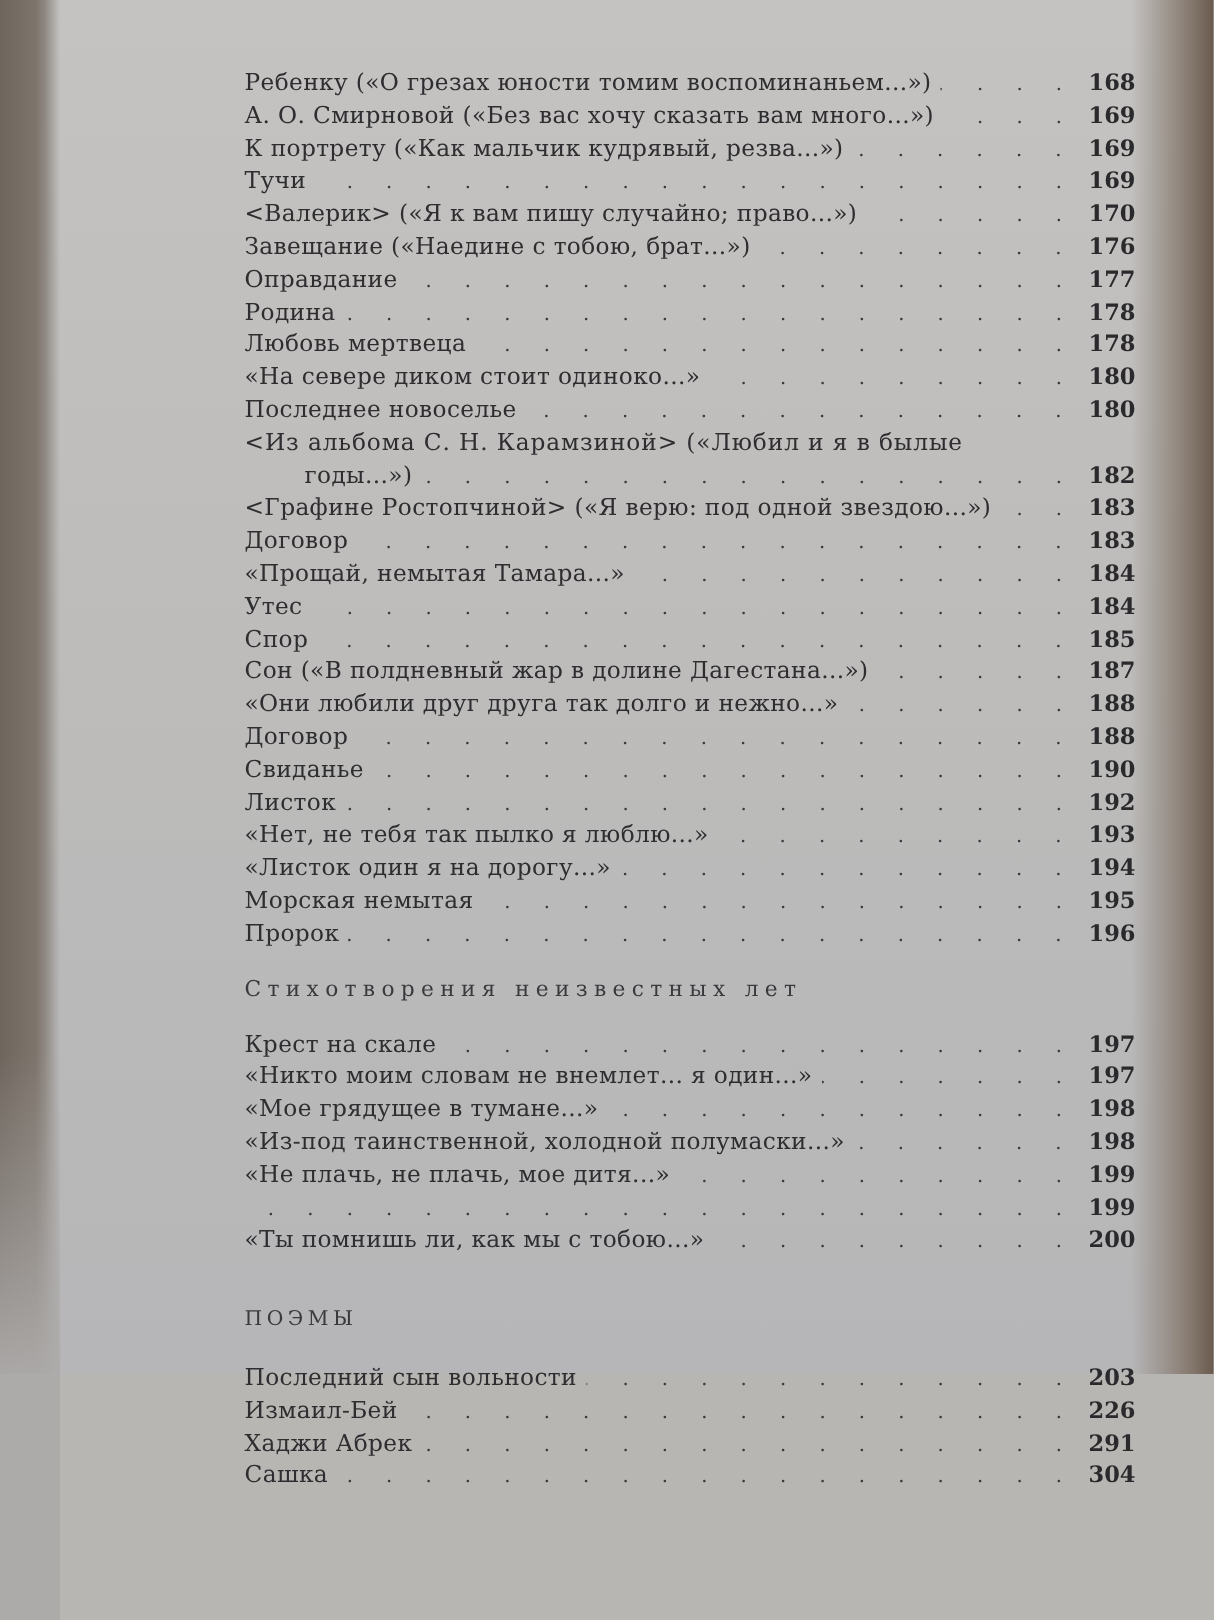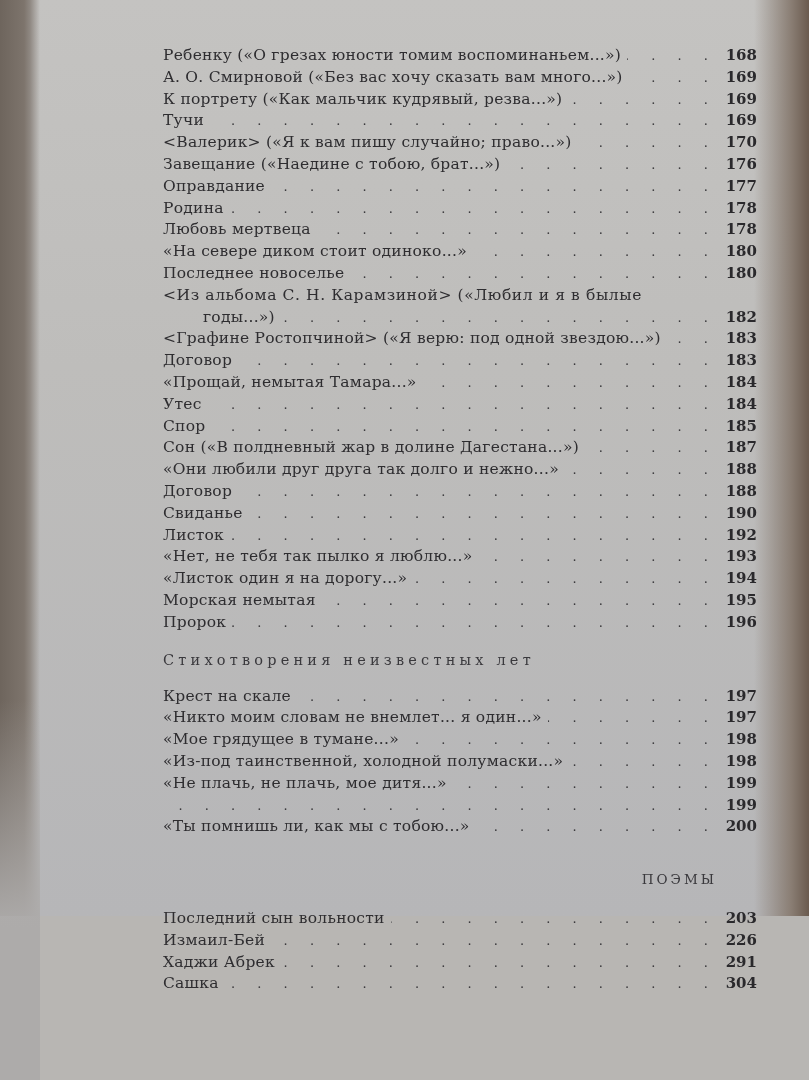--- a/index.html
+++ b/index.html
@@ -37,21 +37,21 @@
     flex: 0 0 auto; width: 34px; text-align: right; font-weight: bold;
     font-size: 15px; color: #2a292c;
   }
   .row.wrap1 { height: 21.8px; }
   .row.wrap1 .title { letter-spacing: 0.6px; }
   .row.wrap2 .title { padding-left: 40px; }
   .section-head {
     height: 52px; line-height: 52px; font-size: 14.5px; letter-spacing: 4.2px;
     color: #3a393d; padding-left: 0;
   }
-  .section-head.center { text-align: right; height: 58px; line-height: 58px; letter-spacing: 3px; font-size: 13.5px; padding-right: 40px; }
+  .section-head.center { text-align: left; height: 58px; line-height: 58px; letter-spacing: 3px; font-size: 13.5px; padding-right: 40px; }
   .gap { height: 12px; }
   .folio {
     position: absolute; left: 0; width: 809px; top: 1022px; text-align: left;
     font-size: 16px; color: #333236; letter-spacing: 0.5px;
   }
 </style>
 </head>
 <body>
 
 <div class="page">

